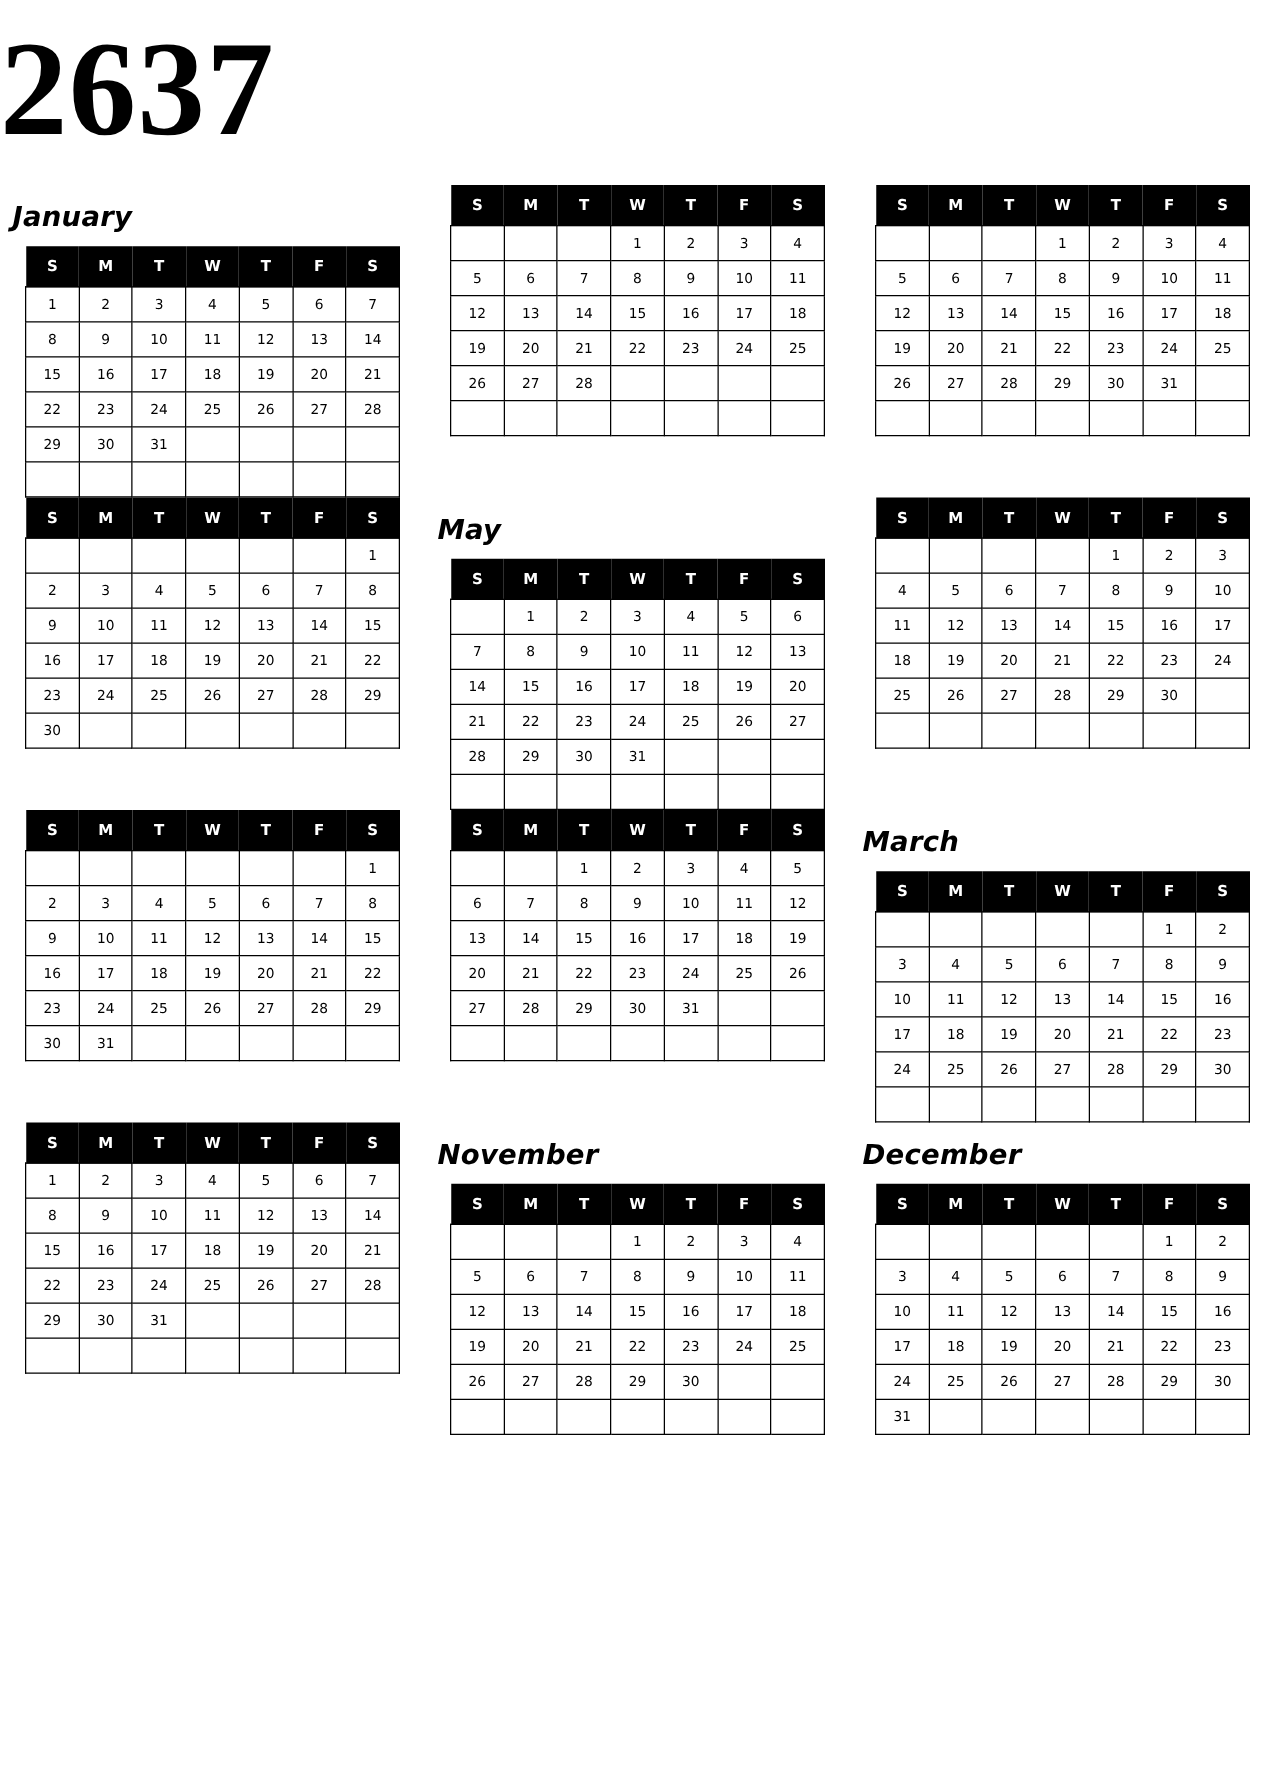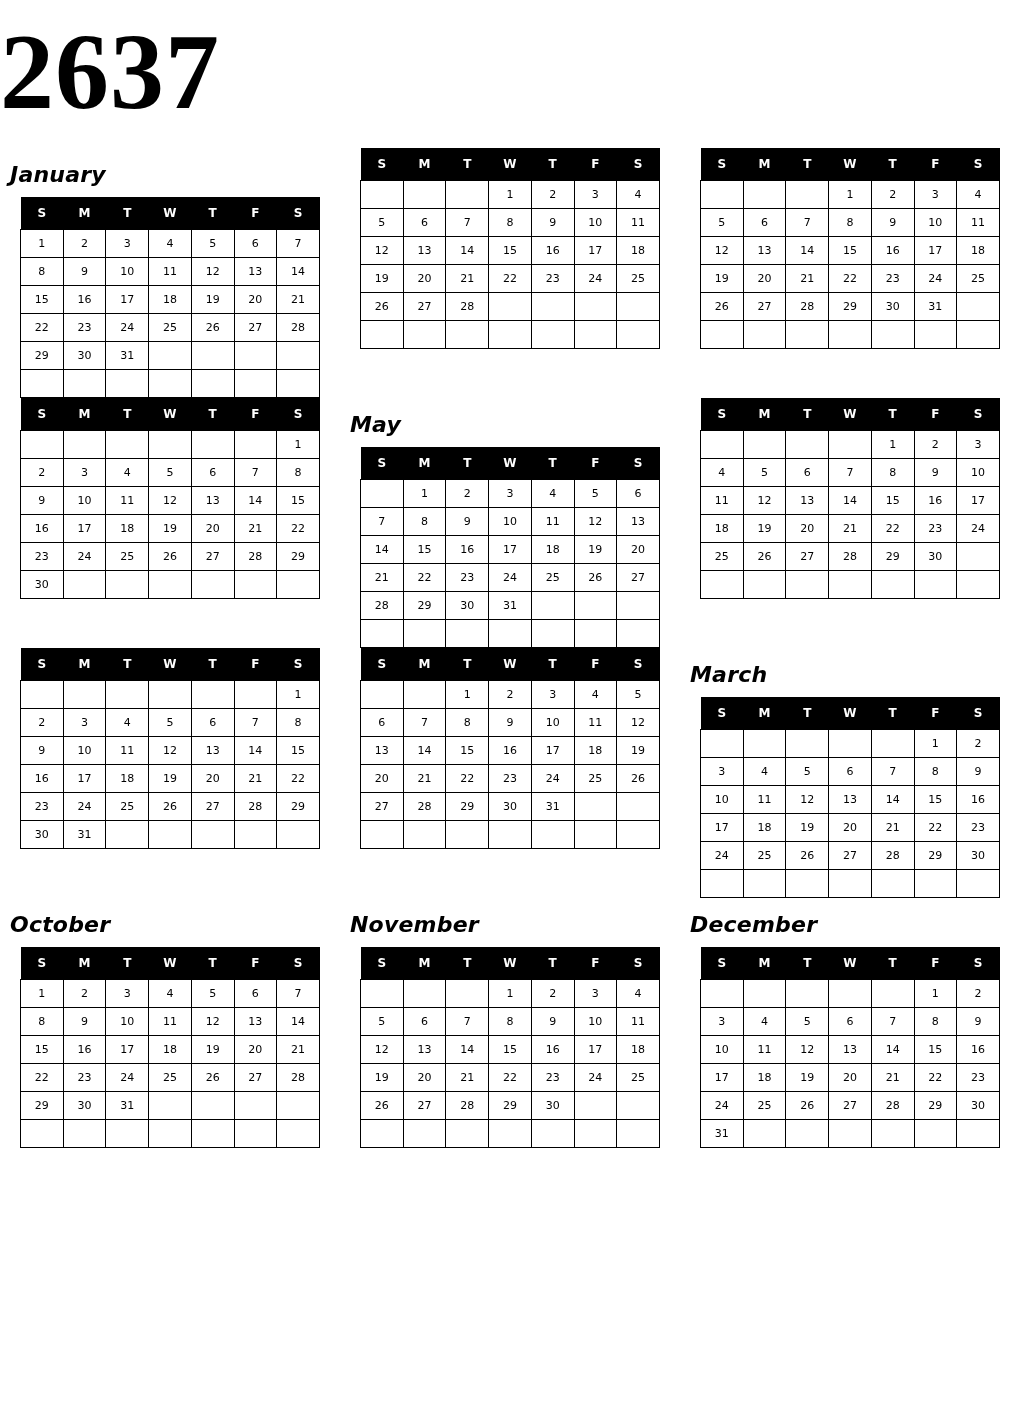--- a/index.html
+++ b/index.html
@@ -719,21 +719,20 @@
               <td></td>
               <td></td>
               <td></td>
               <td></td>
               <td></td>
             </tr>
           </tbody>
         </table>
       </div>
       <div class="month">
-        <div class="month-name">October</div>
         <table class="cal">
           <thead>
             <tr class="head-row">
               <th>S</th>
               <th>M</th>
               <th>T</th>
               <th>W</th>
               <th>T</th>
               <th>F</th>
               <th>S</th>

